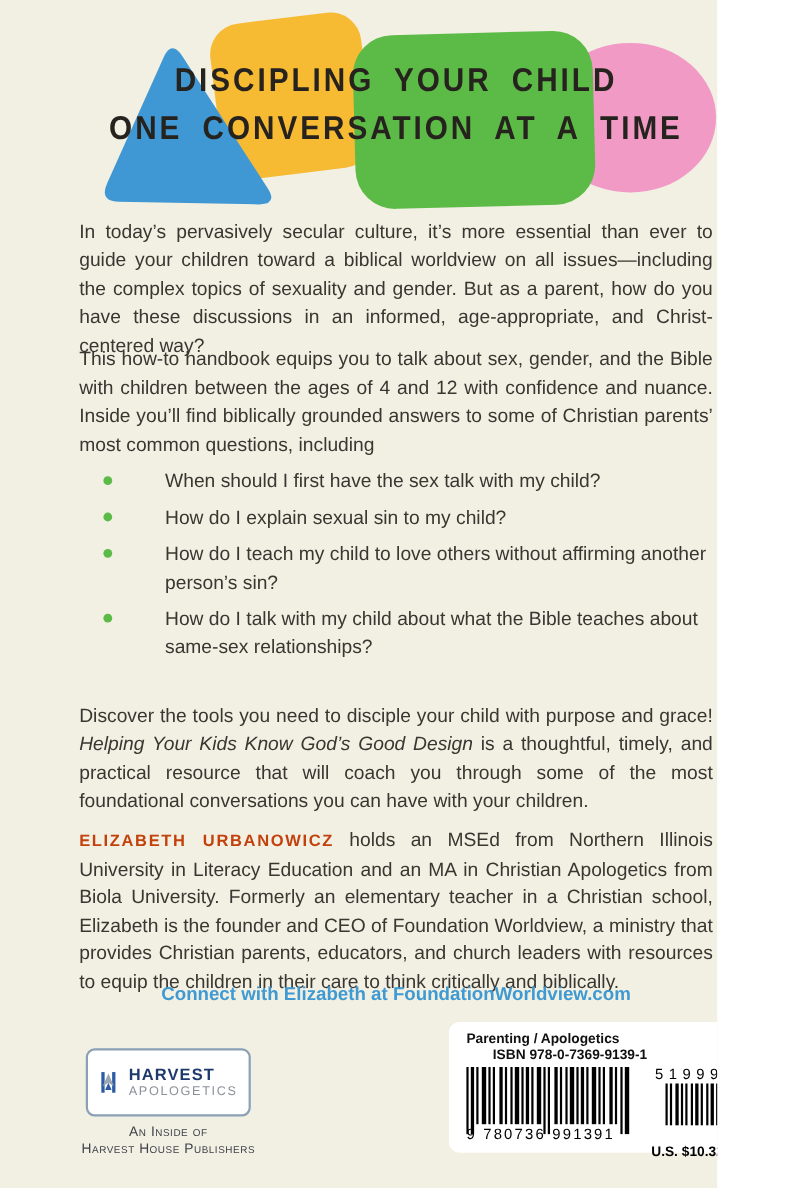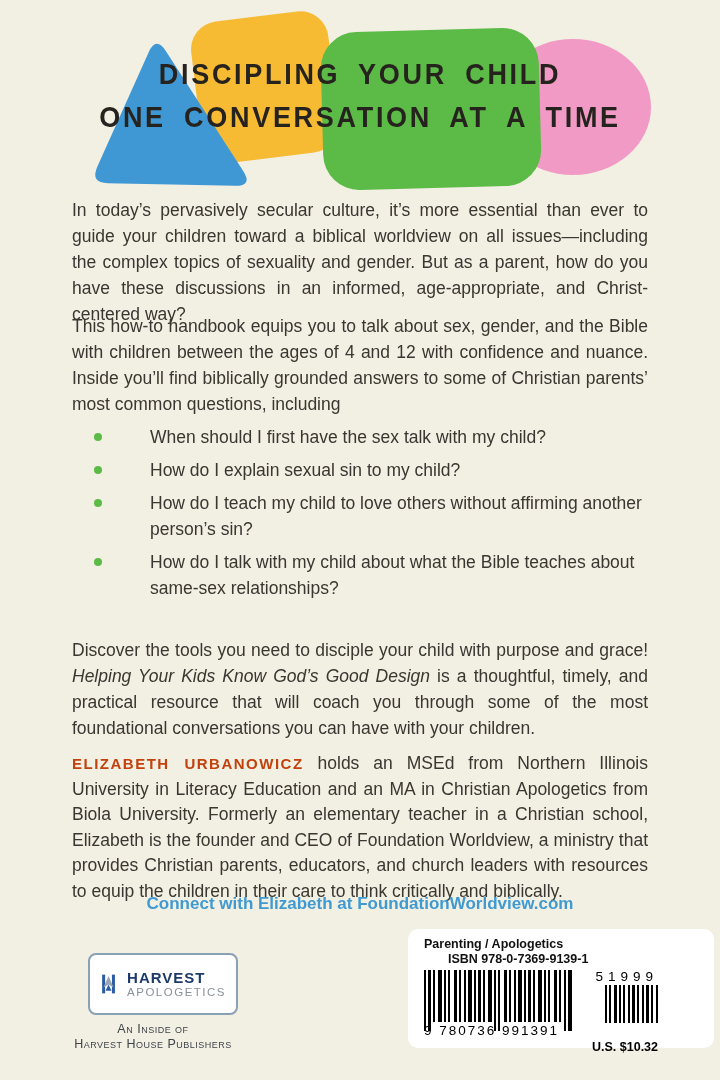--- a/index.html
+++ b/index.html
@@ -1,18 +1,18 @@
 <!DOCTYPE html>
 <html><head>
 <meta charset="utf-8">
 <style>
   html,body{margin:0;padding:0;}
   .page{
     position:relative;
-    width:720px;height:1080px;
+    width:652px;height:1080px;
     background:#f2efe3;
     font-family:"Liberation Sans", sans-serif;
     color:#3a3631;
     overflow:hidden;
   }
   
   .header-svg{position:absolute;top:0;left:0;}
   .title-lines{
     position:absolute;top:52px;left:0;width:720px;
     text-align:center;
@@ -56,21 +56,21 @@
   .bio .author-name{
     color:#c2410c;font-weight:bold;letter-spacing:1.5px;font-size:15px;
   }
   .connect{
     position:absolute;left:0;top:894px;width:720px;
     text-align:center;font-weight:bold;font-size:17px;
     color:#3f9ad2;
   }
   
   .logo-box{
-    position:absolute;left:88px;top:953px;width:150px;height:62px;
+    position:absolute;left:78px;top:953px;width:150px;height:62px;
     background:#ffffff;border:2px solid #8aa0b4;border-radius:8px;
     box-sizing:border-box;
     display:flex;align-items:center;gap:10px;padding:0 10px;
   }
   .logo-text .pub-name{
     font-size:15px;font-weight:bold;letter-spacing:1px;color:#1d3a6b;line-height:16px;
   }
   .logo-text .pub-sub{
     font-size:11.5px;letter-spacing:1.5px;color:#8b9198;line-height:13px;
   }

